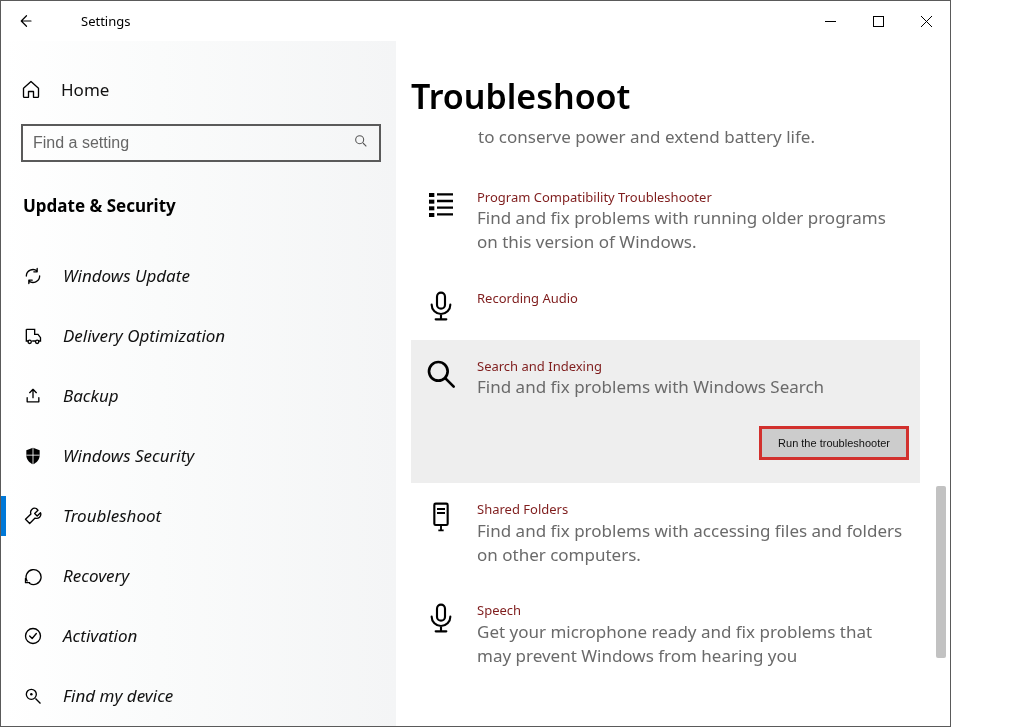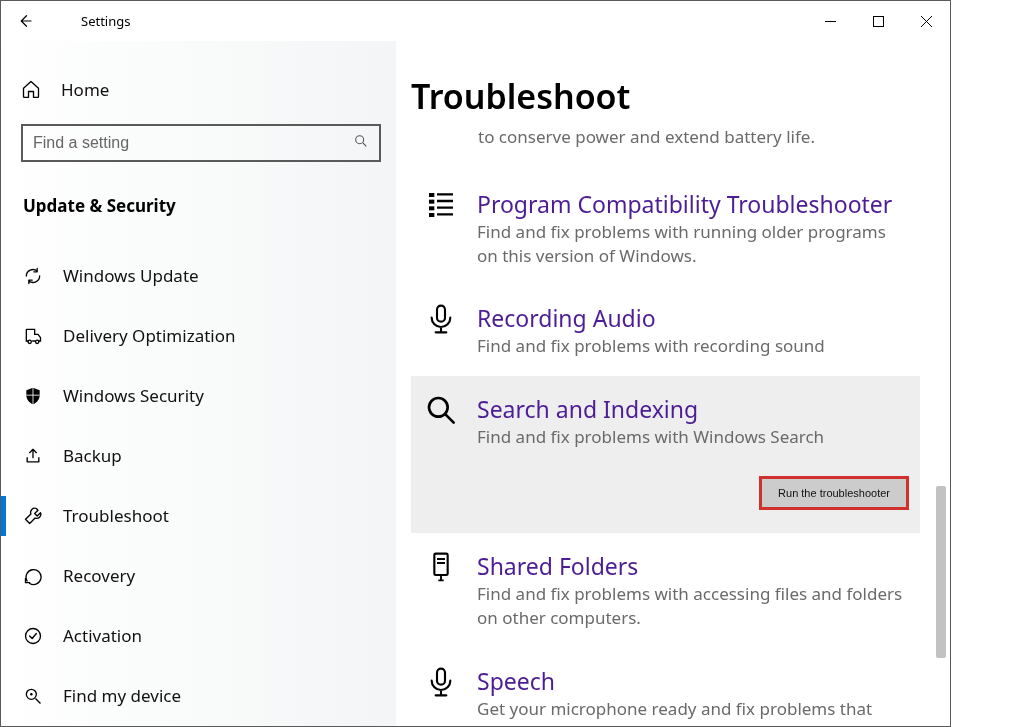--- a/index.html
+++ b/index.html
@@ -34,21 +34,21 @@
     display: flex; align-items: center; justify-content: space-between;
     padding: 4px 10px; background: rgba(255,255,255,0.0);
   }
   .search-box input {
     border: none; outline: none; background: transparent; font-size: 16px;
     color: #555; flex: 1; height: 100%;
   }
   .search-box input::placeholder { color: #666; }
   .search-icon svg { width: 16px; height: 16px; }
   .category-heading { font-size: 17px; font-weight: 700; margin-top: 32px; margin-left: 2px; }
-  .nav-list { margin-top: 28px; display: flex; flex-direction: column; gap: 0; }
+  .nav-list { margin-top: 28px; display: flex; flex-direction: column; gap: 0; font-style: italic; }
   .nav-item {
     position: relative; height: 60px; display: flex; align-items: center;
     cursor: pointer; padding-left: 2px;
   }
   .nav-item .icon-slot { width: 40px; display: flex; align-items: center; }
   .nav-item .icon-slot svg { width: 20px; height: 20px; }
   .nav-item .label { font-size: 17px; color: #111; }
   .nav-item.active::before {
     content: ""; position: absolute; left: -20px; top: 10px; bottom: 10px;
     width: 5px; background: #0078d7;
@@ -56,21 +56,21 @@
   
   .main { flex: 1; height: 100%; position: relative; padding-left: 15px; padding-right: 30px; overflow: hidden; }
   .main-inner { padding-top: 12px; }
   .page-title { font-size: 34px; font-weight: 600; margin-top: 20px; margin-bottom: 6px; }
   .intro-text { font-size: 17px; color: #6a6a6a; margin-left: 67px; line-height: 1.4; margin-bottom: 22px; }
   .ts-list { display: flex; flex-direction: column; }
   .ts-item { display: flex; padding: 18px 0 18px 14px; cursor: pointer; }
   .ts-item .icon-col { width: 52px; display: flex; justify-content: flex-start; }
   .ts-item .icon-col svg { width: 32px; height: 32px; }
   .ts-item .text-col { flex: 1; padding-right: 10px; }
-  .ts-item .item-title { font-size: 23px; color: #4c1d95; line-height: 1.35; }
+  .ts-item .item-title { font-size: 13px; color: #7f1d1d; line-height: 1.35; }
   .ts-item .item-desc { font-size: 17px; color: #6a6a6a; line-height: 1.4; margin-top: 0px; }
   .ts-item.selected { background: #eeeeee; padding-bottom: 26px; }
   .run-wrap { margin-top: 30px; display: flex; justify-content: flex-end; padding-right: 4px; }
   .run-btn {
     background: #ccc; border: 0; padding: 8px 16px;
     font-size: 11px; color: #111; cursor: pointer;
     outline: 3px solid #d2302d; outline-offset: 0;
   }
   
   .scroll-gutter { position: absolute; right: 2px; top: 0; bottom: 0; width: 14px; }
@@ -148,32 +148,32 @@
             <span class="icon-slot">
               <svg viewBox="0 0 24 24">
                 <use href="#ic-delivery"></use>
               </svg>
             </span>
             <span class="label">Delivery Optimization</span>
           </div>
           <div class="nav-item">
             <span class="icon-slot">
               <svg viewBox="0 0 24 24">
+                <use href="#ic-backup"></use>
+              </svg>
+            </span>
+            <span class="label">Backup</span>
+          </div>
+          <div class="nav-item">
+            <span class="icon-slot">
+              <svg viewBox="0 0 24 24">
                 <use href="#ic-shield"></use>
               </svg>
             </span>
             <span class="label">Windows Security</span>
-          </div>
-          <div class="nav-item">
-            <span class="icon-slot">
-              <svg viewBox="0 0 24 24">
-                <use href="#ic-backup"></use>
-              </svg>
-            </span>
-            <span class="label">Backup</span>
           </div>
           <div class="nav-item active">
             <span class="icon-slot">
               <svg viewBox="0 0 24 24">
                 <use href="#ic-wrench"></use>
               </svg>
             </span>
             <span class="label">Troubleshoot</span>
           </div>
           <div class="nav-item">
@@ -220,21 +220,20 @@
               </div>
             </div>
             <div class="ts-item">
               <div class="icon-col">
                 <svg viewBox="0 0 24 24">
                   <use href="#ic-mic"></use>
                 </svg>
               </div>
               <div class="text-col">
                 <div class="item-title">Recording Audio</div>
-                <div class="item-desc">Find and fix problems with recording sound</div>
               </div>
             </div>
             <div class="ts-item selected">
               <div class="icon-col">
                 <svg viewBox="0 0 24 24">
                   <use href="#ic-search-mag"></use>
                 </svg>
               </div>
               <div class="text-col">
                 <div class="item-title">Search and Indexing</div>

